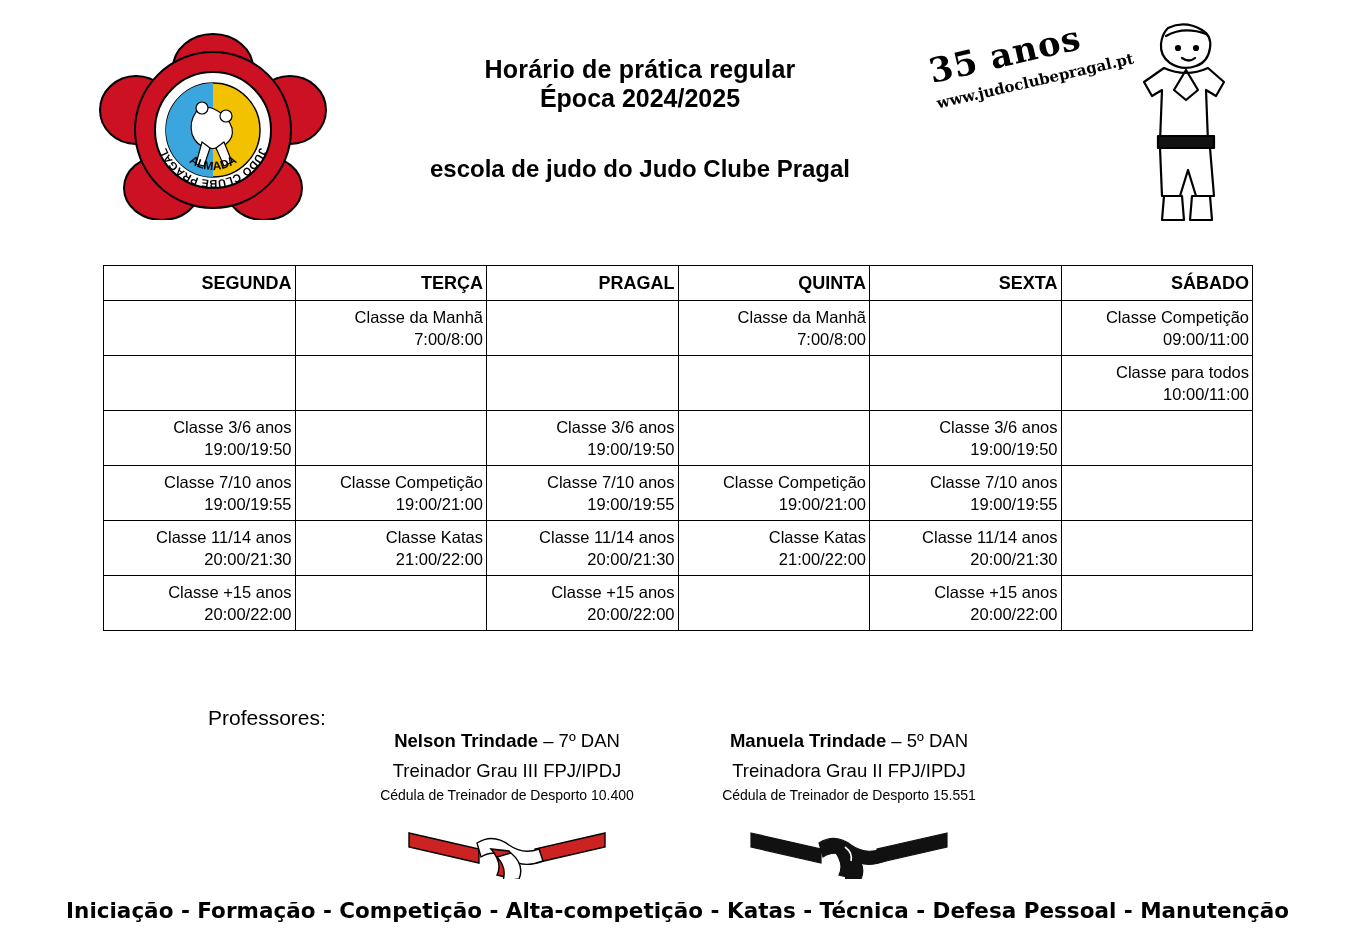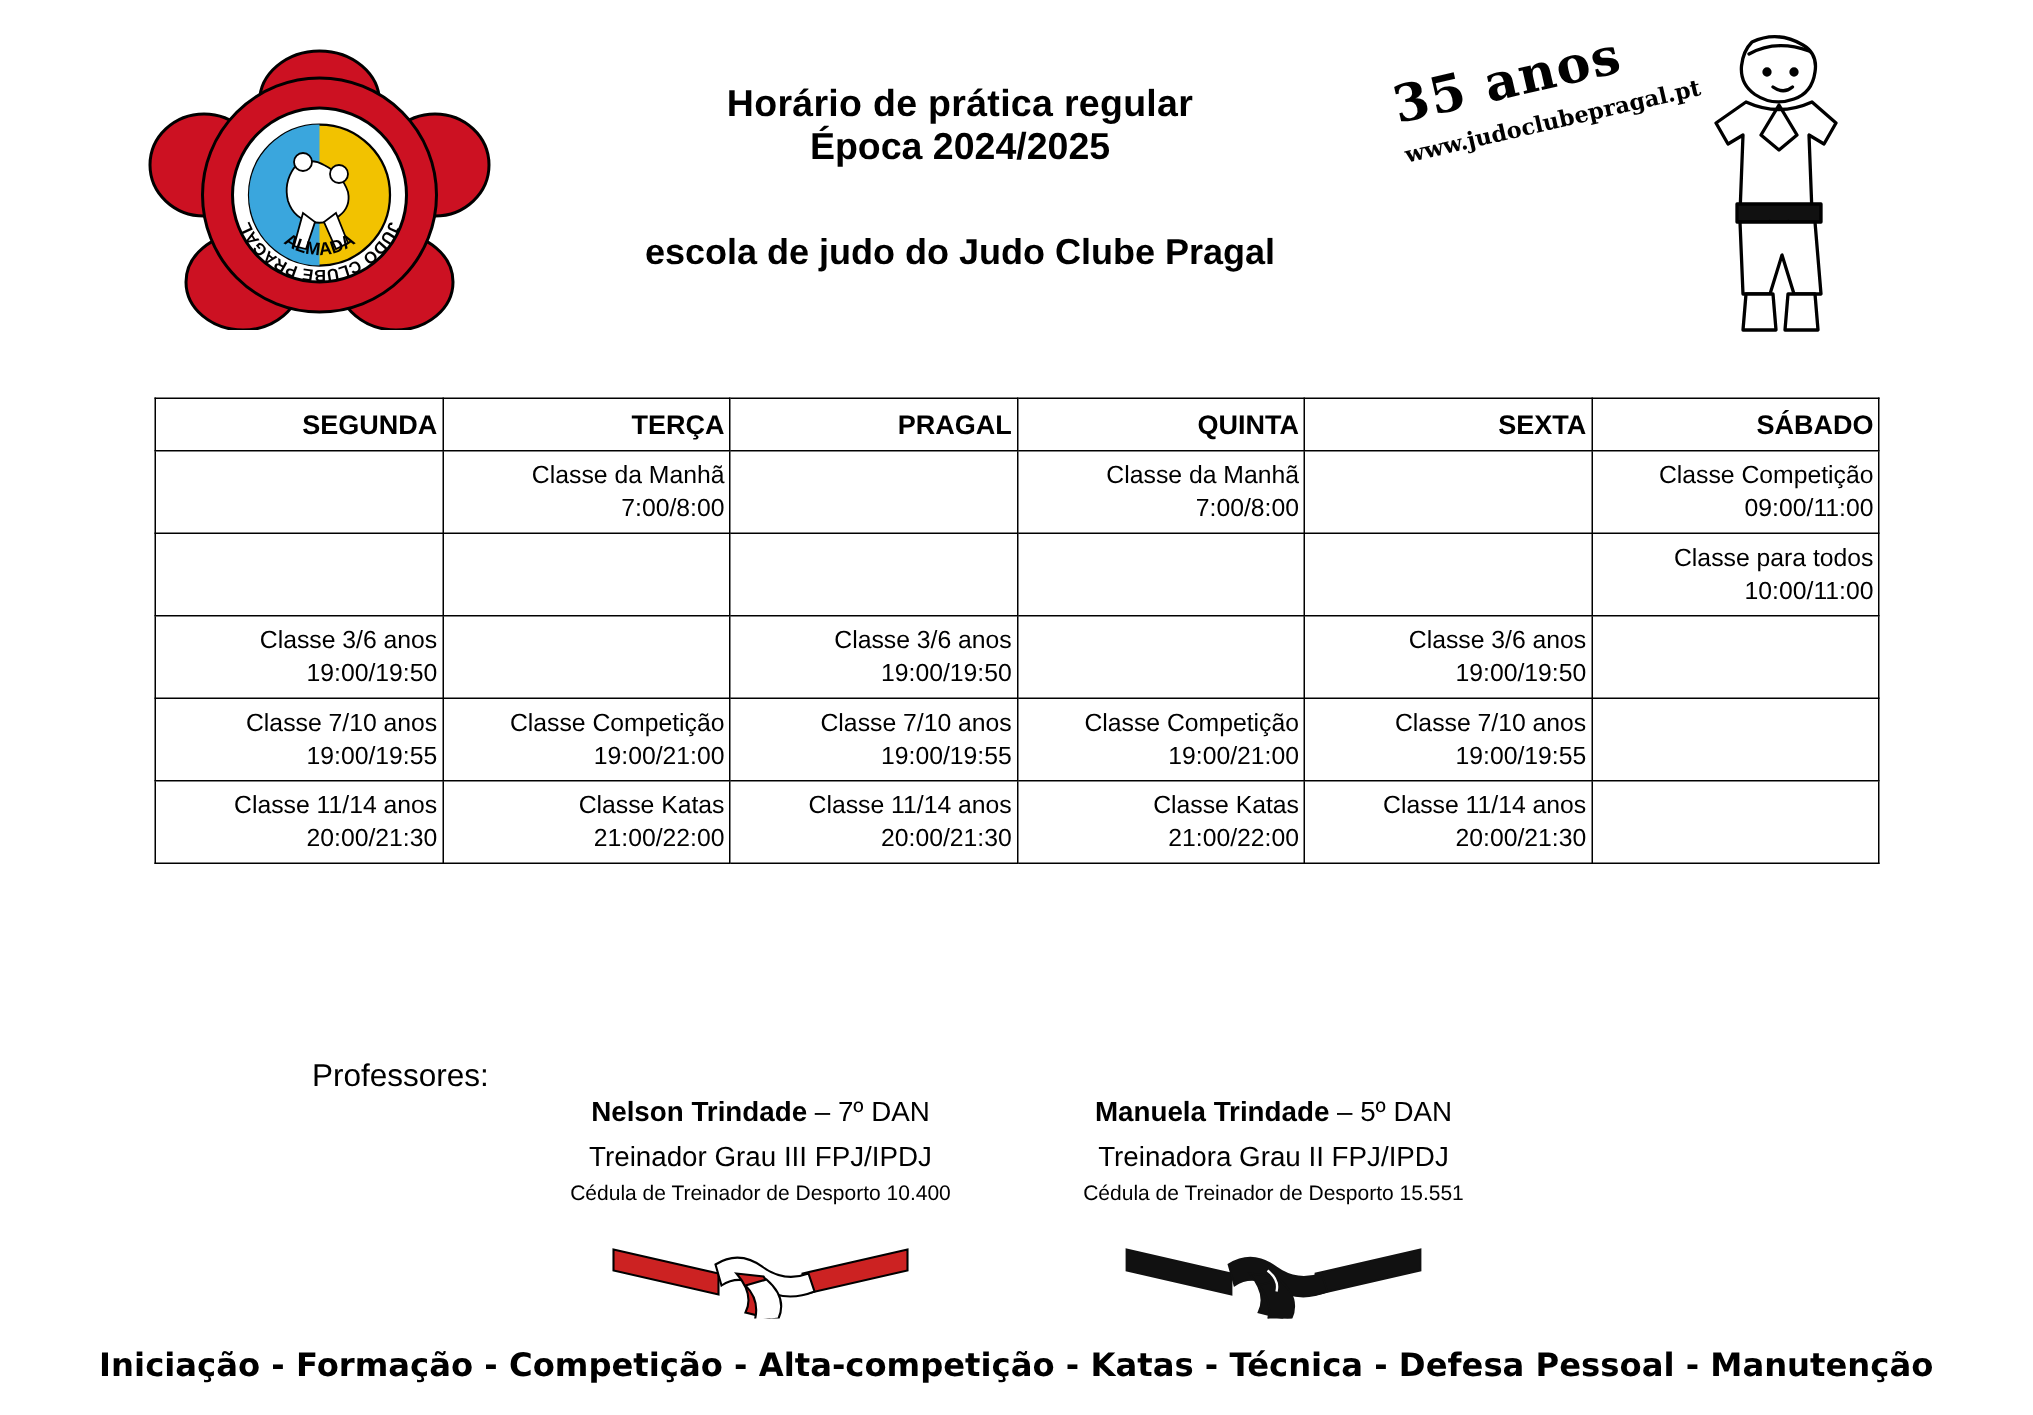--- a/index.html
+++ b/index.html
@@ -362,20 +362,43 @@
           </td>
         <td class="tall">
             <span class="cell-line">Classe Katas
 21:00/22:00</span>
           </td>
         <td class="tall">
             <span class="cell-line">Classe 11/14 anos
 20:00/21:30</span>
           </td>
         <td class="tall">
+            <span class="cell-line"></span>
+          </td>
+      </tr>
+      <tr>
+        <td>
+            <span class="cell-line">Classe +15 anos
+20:00/22:00</span>
+          </td>
+        <td>
+            <span class="cell-line"></span>
+          </td>
+        <td>
+            <span class="cell-line">Classe +15 anos
+20:00/22:00</span>
+          </td>
+        <td>
+            <span class="cell-line"></span>
+          </td>
+        <td>
+            <span class="cell-line">Classe +15 anos
+20:00/22:00</span>
+          </td>
+        <td>
             <span class="cell-line"></span>
           </td>
       </tr>
     </tbody>
   </table>
 </div>
 
 <div class="teachers">
   <div class="prof-label">Professores:</div>
 

